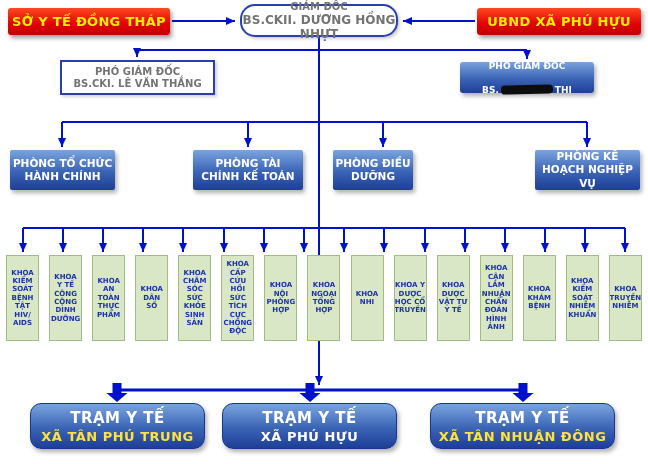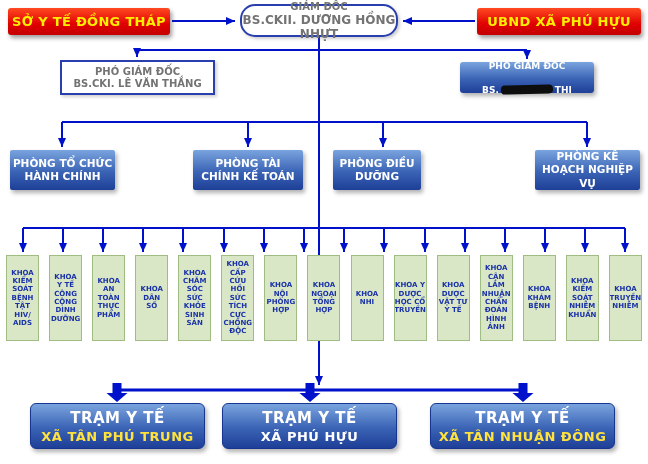--- a/index.html
+++ b/index.html
@@ -41,21 +41,21 @@
     position:absolute; left:6px; right:6px; top:255px; height:86px;
     display:flex; justify-content:space-between;
   }
   .khoa-box {
     flex:0 0 33px; box-sizing:border-box;
     background:#d9e7c7; border:1px solid #9fbd82;
     color:#1a32a8; font-weight:bold; font-size:7px; line-height:1.2;
     display:flex; align-items:center; justify-content:center;
     text-align:center; padding:2px 1px; overflow:hidden; overflow-wrap:break-word;
   }
-  .tram-box { font-size:15px; letter-spacing:.5px; border-radius:6px; border:1px solid #16368f; }
+  .tram-box { font-size:15px; letter-spacing:.5px; border-radius:11px; border:1px solid #16368f; }
   .tram-box .sub { font-size:13px; margin-top:2px; }
   .sub-yellow { color:#ffe23e; }
   .sub-white  { color:#ffffff; }
 </style>
 </head>
 <body>
 
 <div class="canvas">
 
   <svg class="connector-layer" viewBox="0 0 648 464" aria-hidden="true">
@@ -128,21 +128,21 @@
       <span>THI</span>
     </span>
   </div>
 
   <div class="box blue-grad phong-box" style="left:10px;top:150px;width:105px;height:40px">
     <span>PHÒNG TỔ CHỨC HÀNH CHÍNH</span>
   </div>
   <div class="box blue-grad phong-box" style="left:193px;top:150px;width:110px;height:40px">
     <span>PHÒNG TÀI CHÍNH KẾ TOÁN</span>
   </div>
-  <div class="box blue-grad phong-box" style="left:333px;top:150px;width:88px;height:40px">
+  <div class="box blue-grad phong-box" style="left:333px;top:150px;width:80px;height:40px">
     <span>PHÒNG ĐIỀU DƯỠNG</span>
   </div>
   <div class="box blue-grad phong-box" style="left:535px;top:150px;width:105px;height:40px">
     <span>PHÒNG KẾ HOẠCH NGHIỆP VỤ</span>
   </div>
 
   <div class="khoa-row">
     <div class="khoa-box">KHOA KIỂM SOÁT BỆNH TẬT HIV/ AIDS</div>
     <div class="khoa-box">KHOA Y TẾ CÔNG CỘNG DINH DƯỠNG</div>
     <div class="khoa-box">KHOA AN TOÀN THỰC PHẨM</div>

